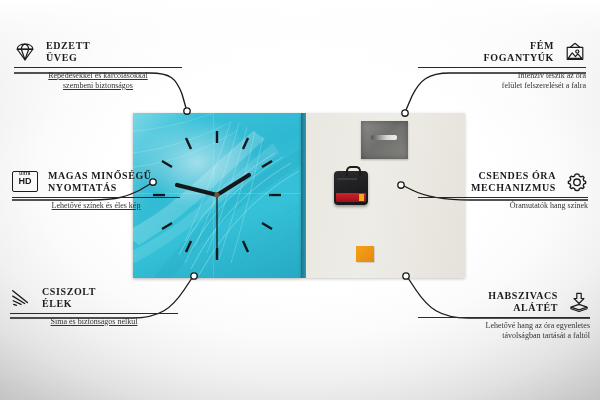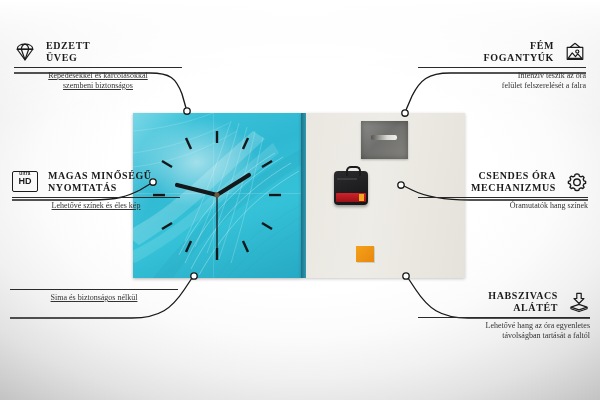--- a/index.html
+++ b/index.html
@@ -230,20 +230,36 @@
         <span>NYOMTATÁS</span>
       </span>
     </div>
     <div class="co-rule"></div>
     <div class="co-sub">
       <span>Lehetővé színek és éles kép</span>
     </div>
   </div>
 
   <div class="callout left" style="left:10px;top:286px;width:168px;">
+    <div class="co-head">
+      <span class="ico">
+        <svg viewBox="0 0 24 24">
+            <g stroke="#1b1b1b" stroke-width="1.5" stroke-linecap="round">
+          <line x1="3" y1="4" x2="19" y2="17"></line>
+          <line x1="3" y1="10" x2="16" y2="18"></line>
+          <line x1="3.5" y1="15" x2="12" y2="19"></line>
+          <line x1="4" y1="19" x2="7" y2="20"></line>
+        </g>
+          </svg>
+      </span>
+      <span class="co-title">
+        <span>CSISZOLT</span><br>
+        <span>ÉLEK</span>
+      </span>
+    </div>
     <div class="co-rule"></div>
     <div class="co-sub">
       <span>Sima és biztonságos nélkül</span>
     </div>
   </div>
 
   <div class="callout right" style="left:418px;top:40px;width:168px;">
     <div class="co-head">
       <span class="co-title">
         <span>FÉM</span><br>

